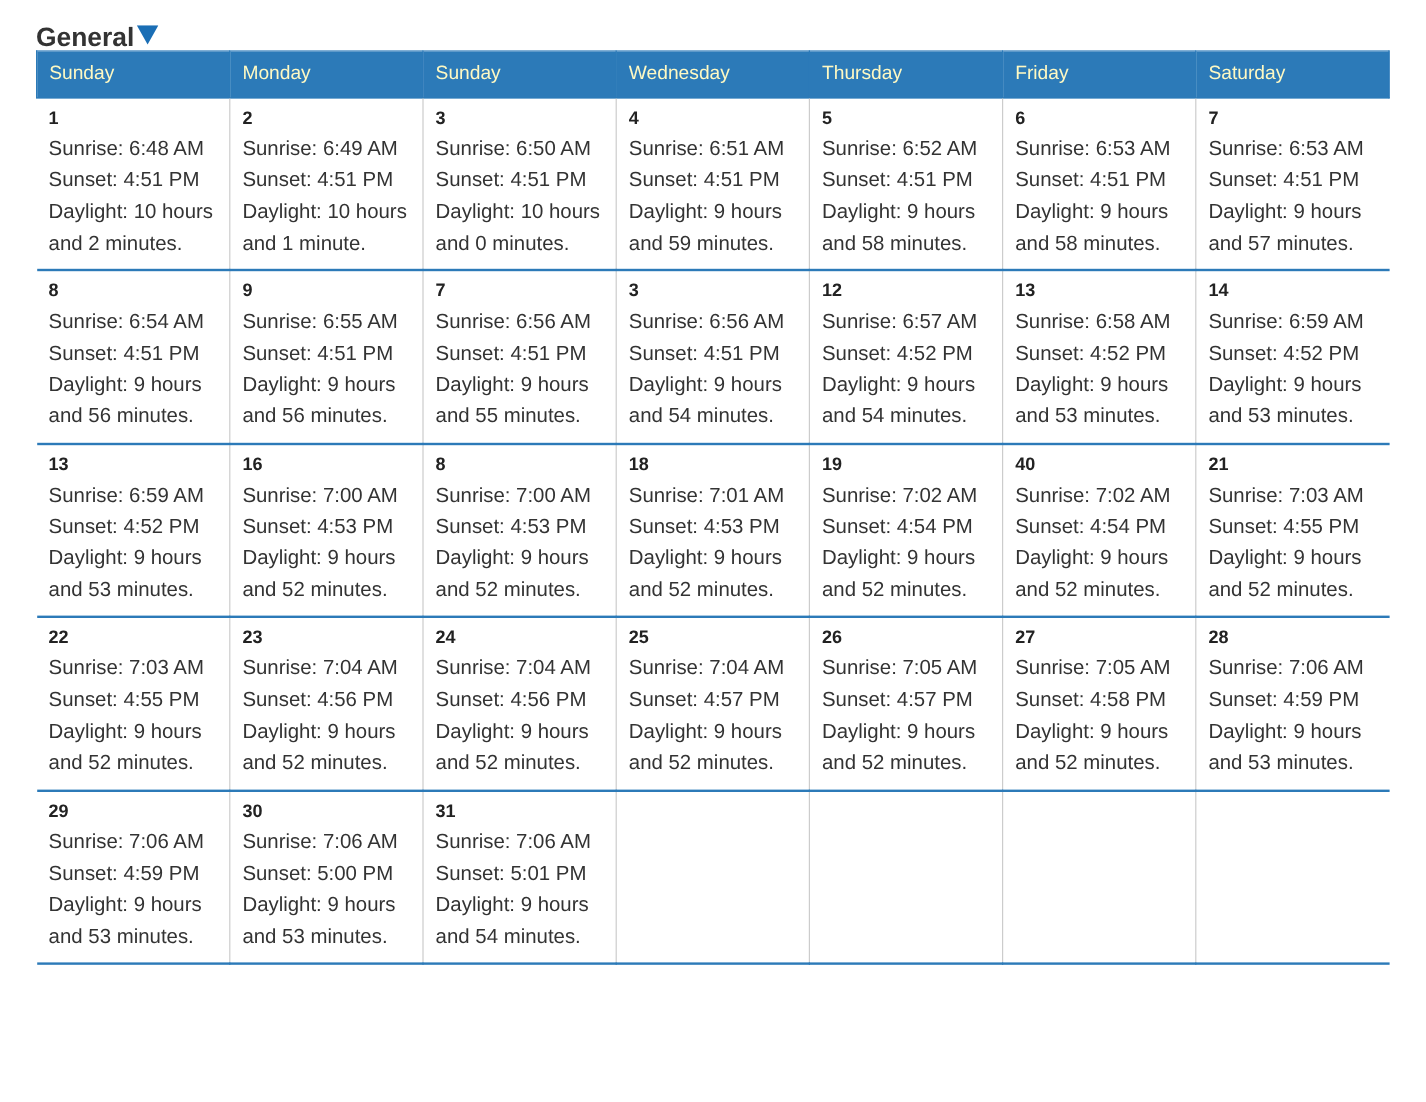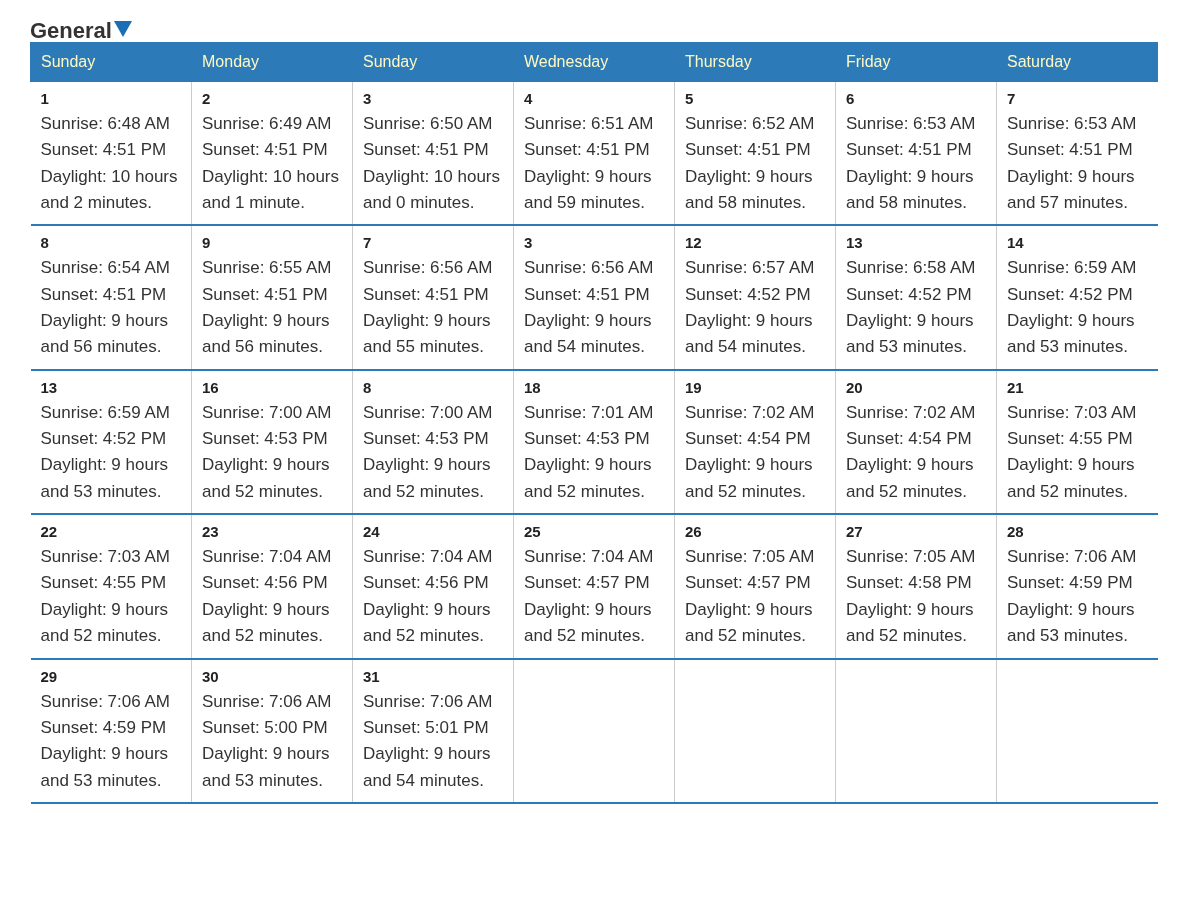--- a/index.html
+++ b/index.html
@@ -198,21 +198,21 @@
         </td>
         <td>
           <span class="day-number">18</span>
           <div class="day-info">Sunrise: 7:01 AM<br>Sunset: 4:53 PM<br>Daylight: 9 hours<br>and 52 minutes.</div>
         </td>
         <td>
           <span class="day-number">19</span>
           <div class="day-info">Sunrise: 7:02 AM<br>Sunset: 4:54 PM<br>Daylight: 9 hours<br>and 52 minutes.</div>
         </td>
         <td>
-          <span class="day-number">20</span>
+          <span class="day-number">40</span>
           <div class="day-info">Sunrise: 7:02 AM<br>Sunset: 4:54 PM<br>Daylight: 9 hours<br>and 52 minutes.</div>
         </td>
         <td>
           <span class="day-number">21</span>
           <div class="day-info">Sunrise: 7:03 AM<br>Sunset: 4:55 PM<br>Daylight: 9 hours<br>and 52 minutes.</div>
         </td>
       </tr>
       <tr>
         <td>
           <span class="day-number">22</span>

